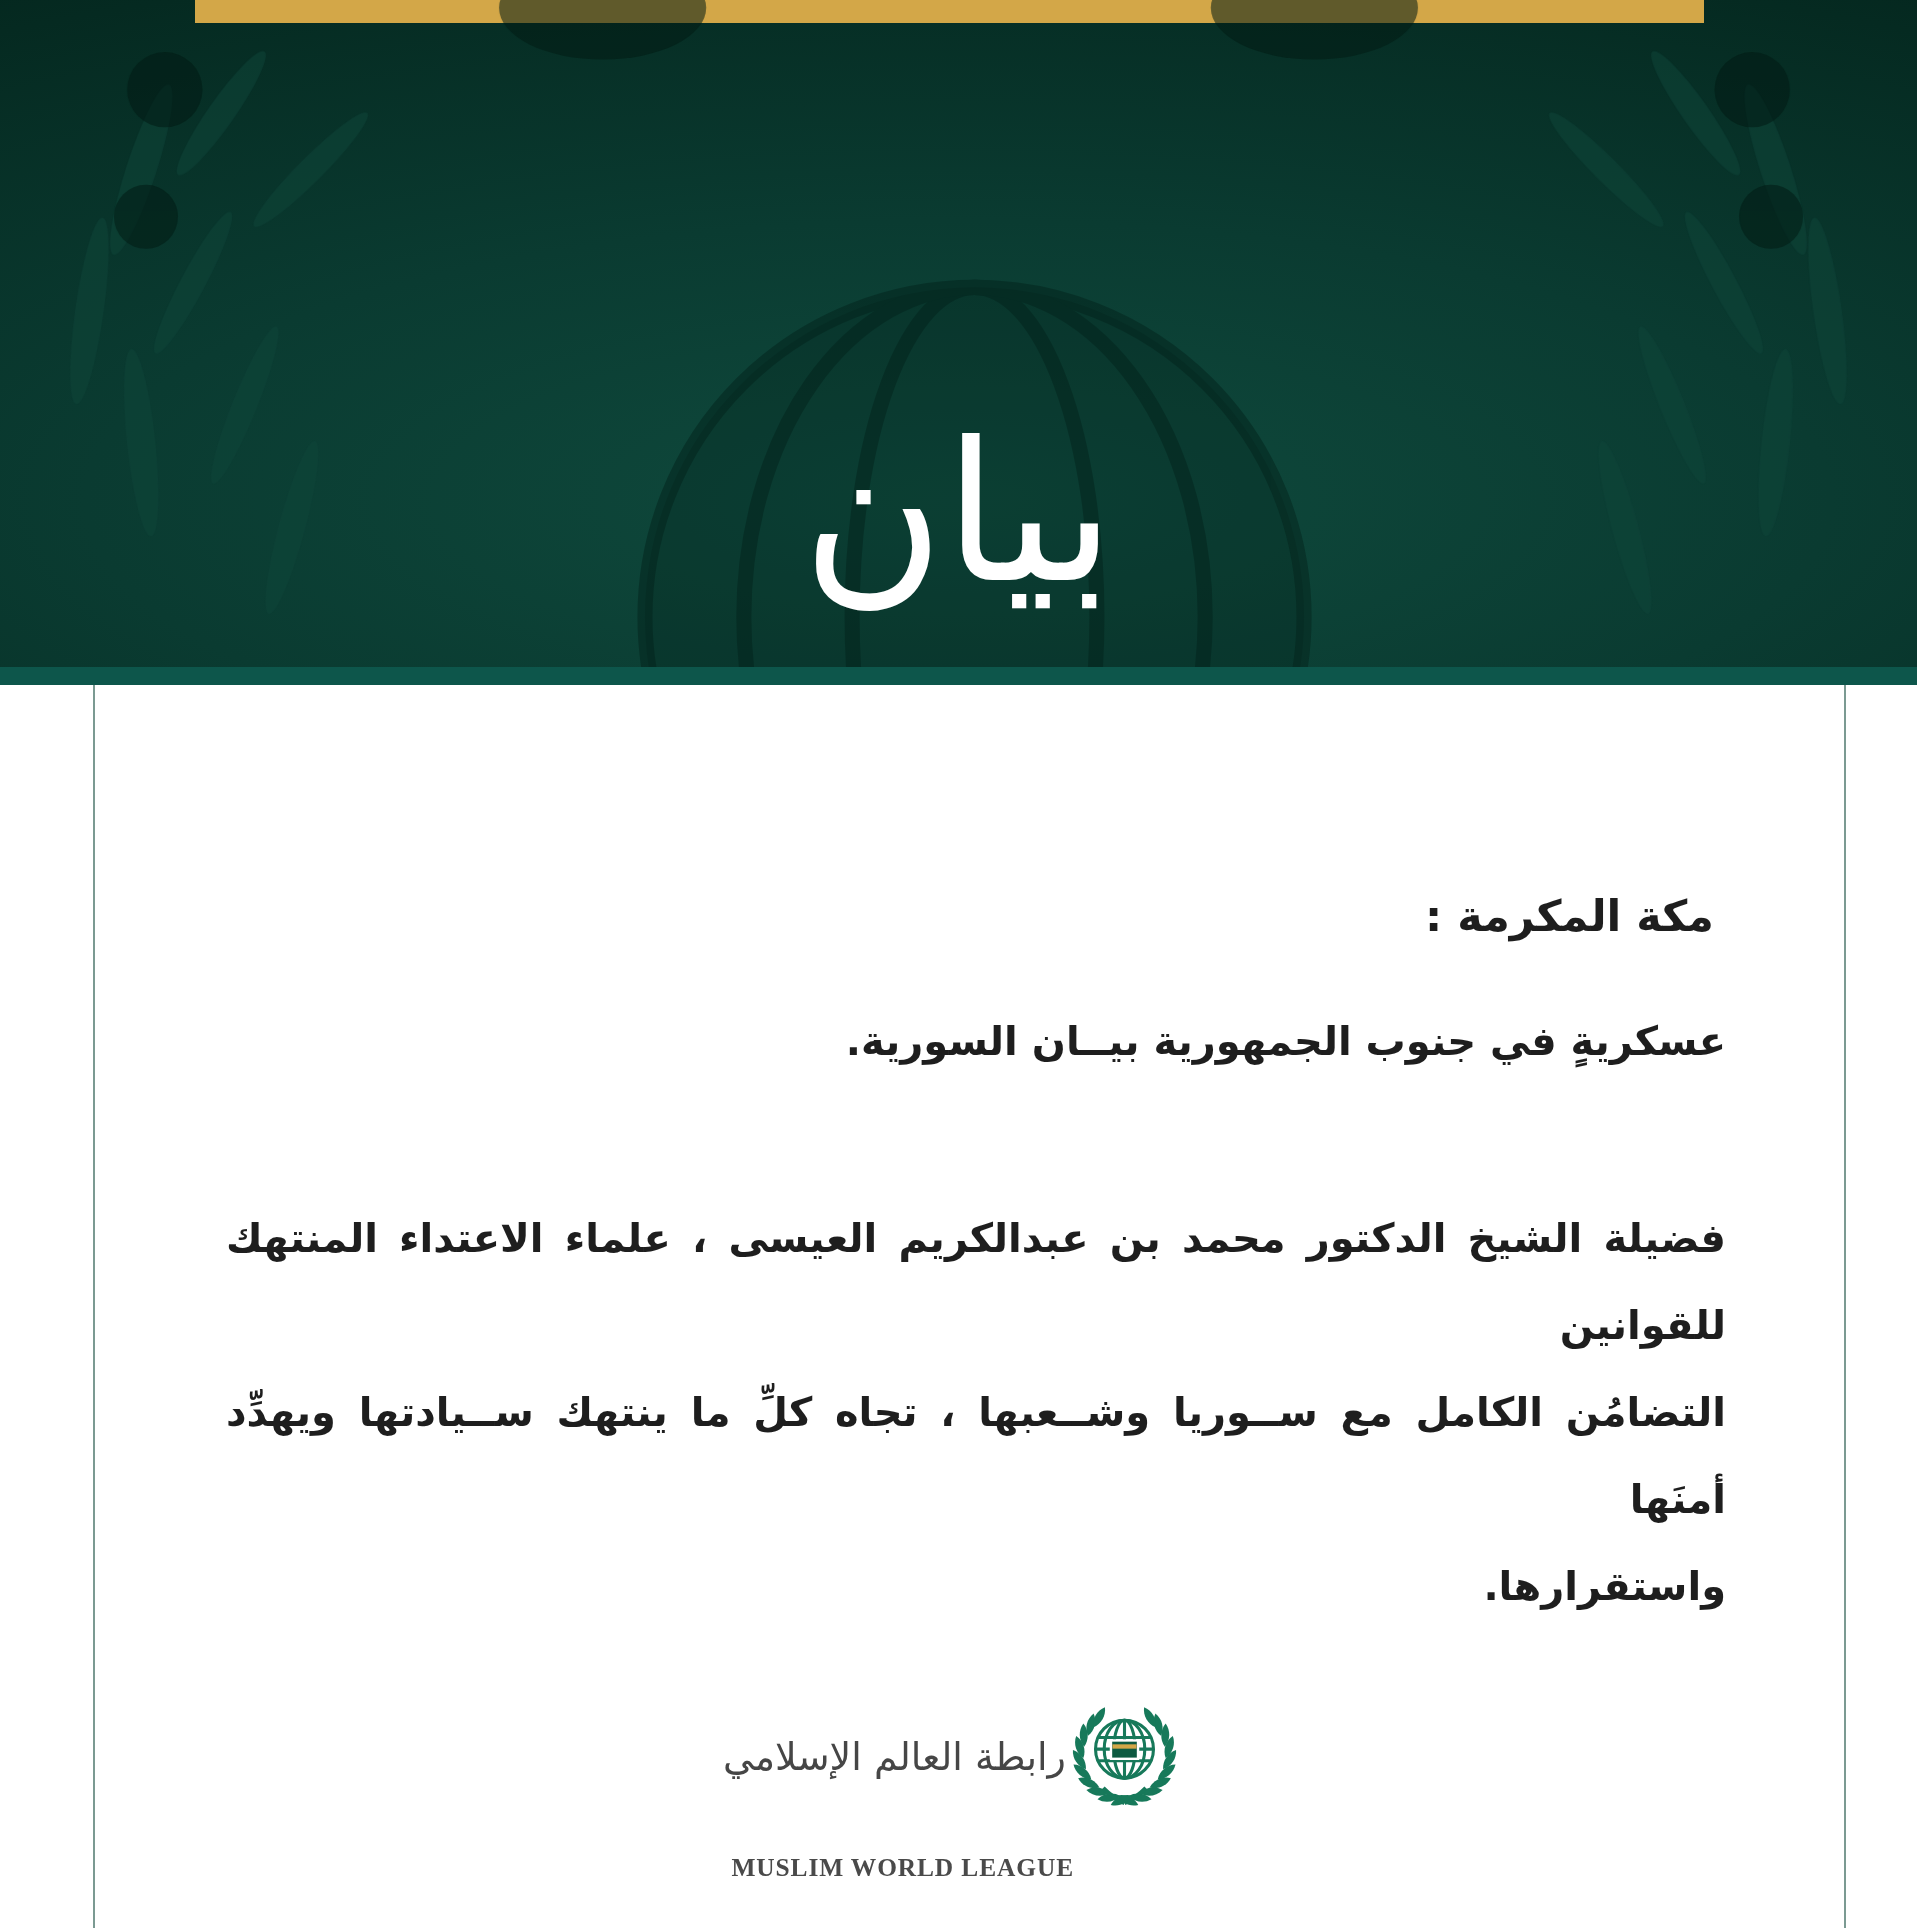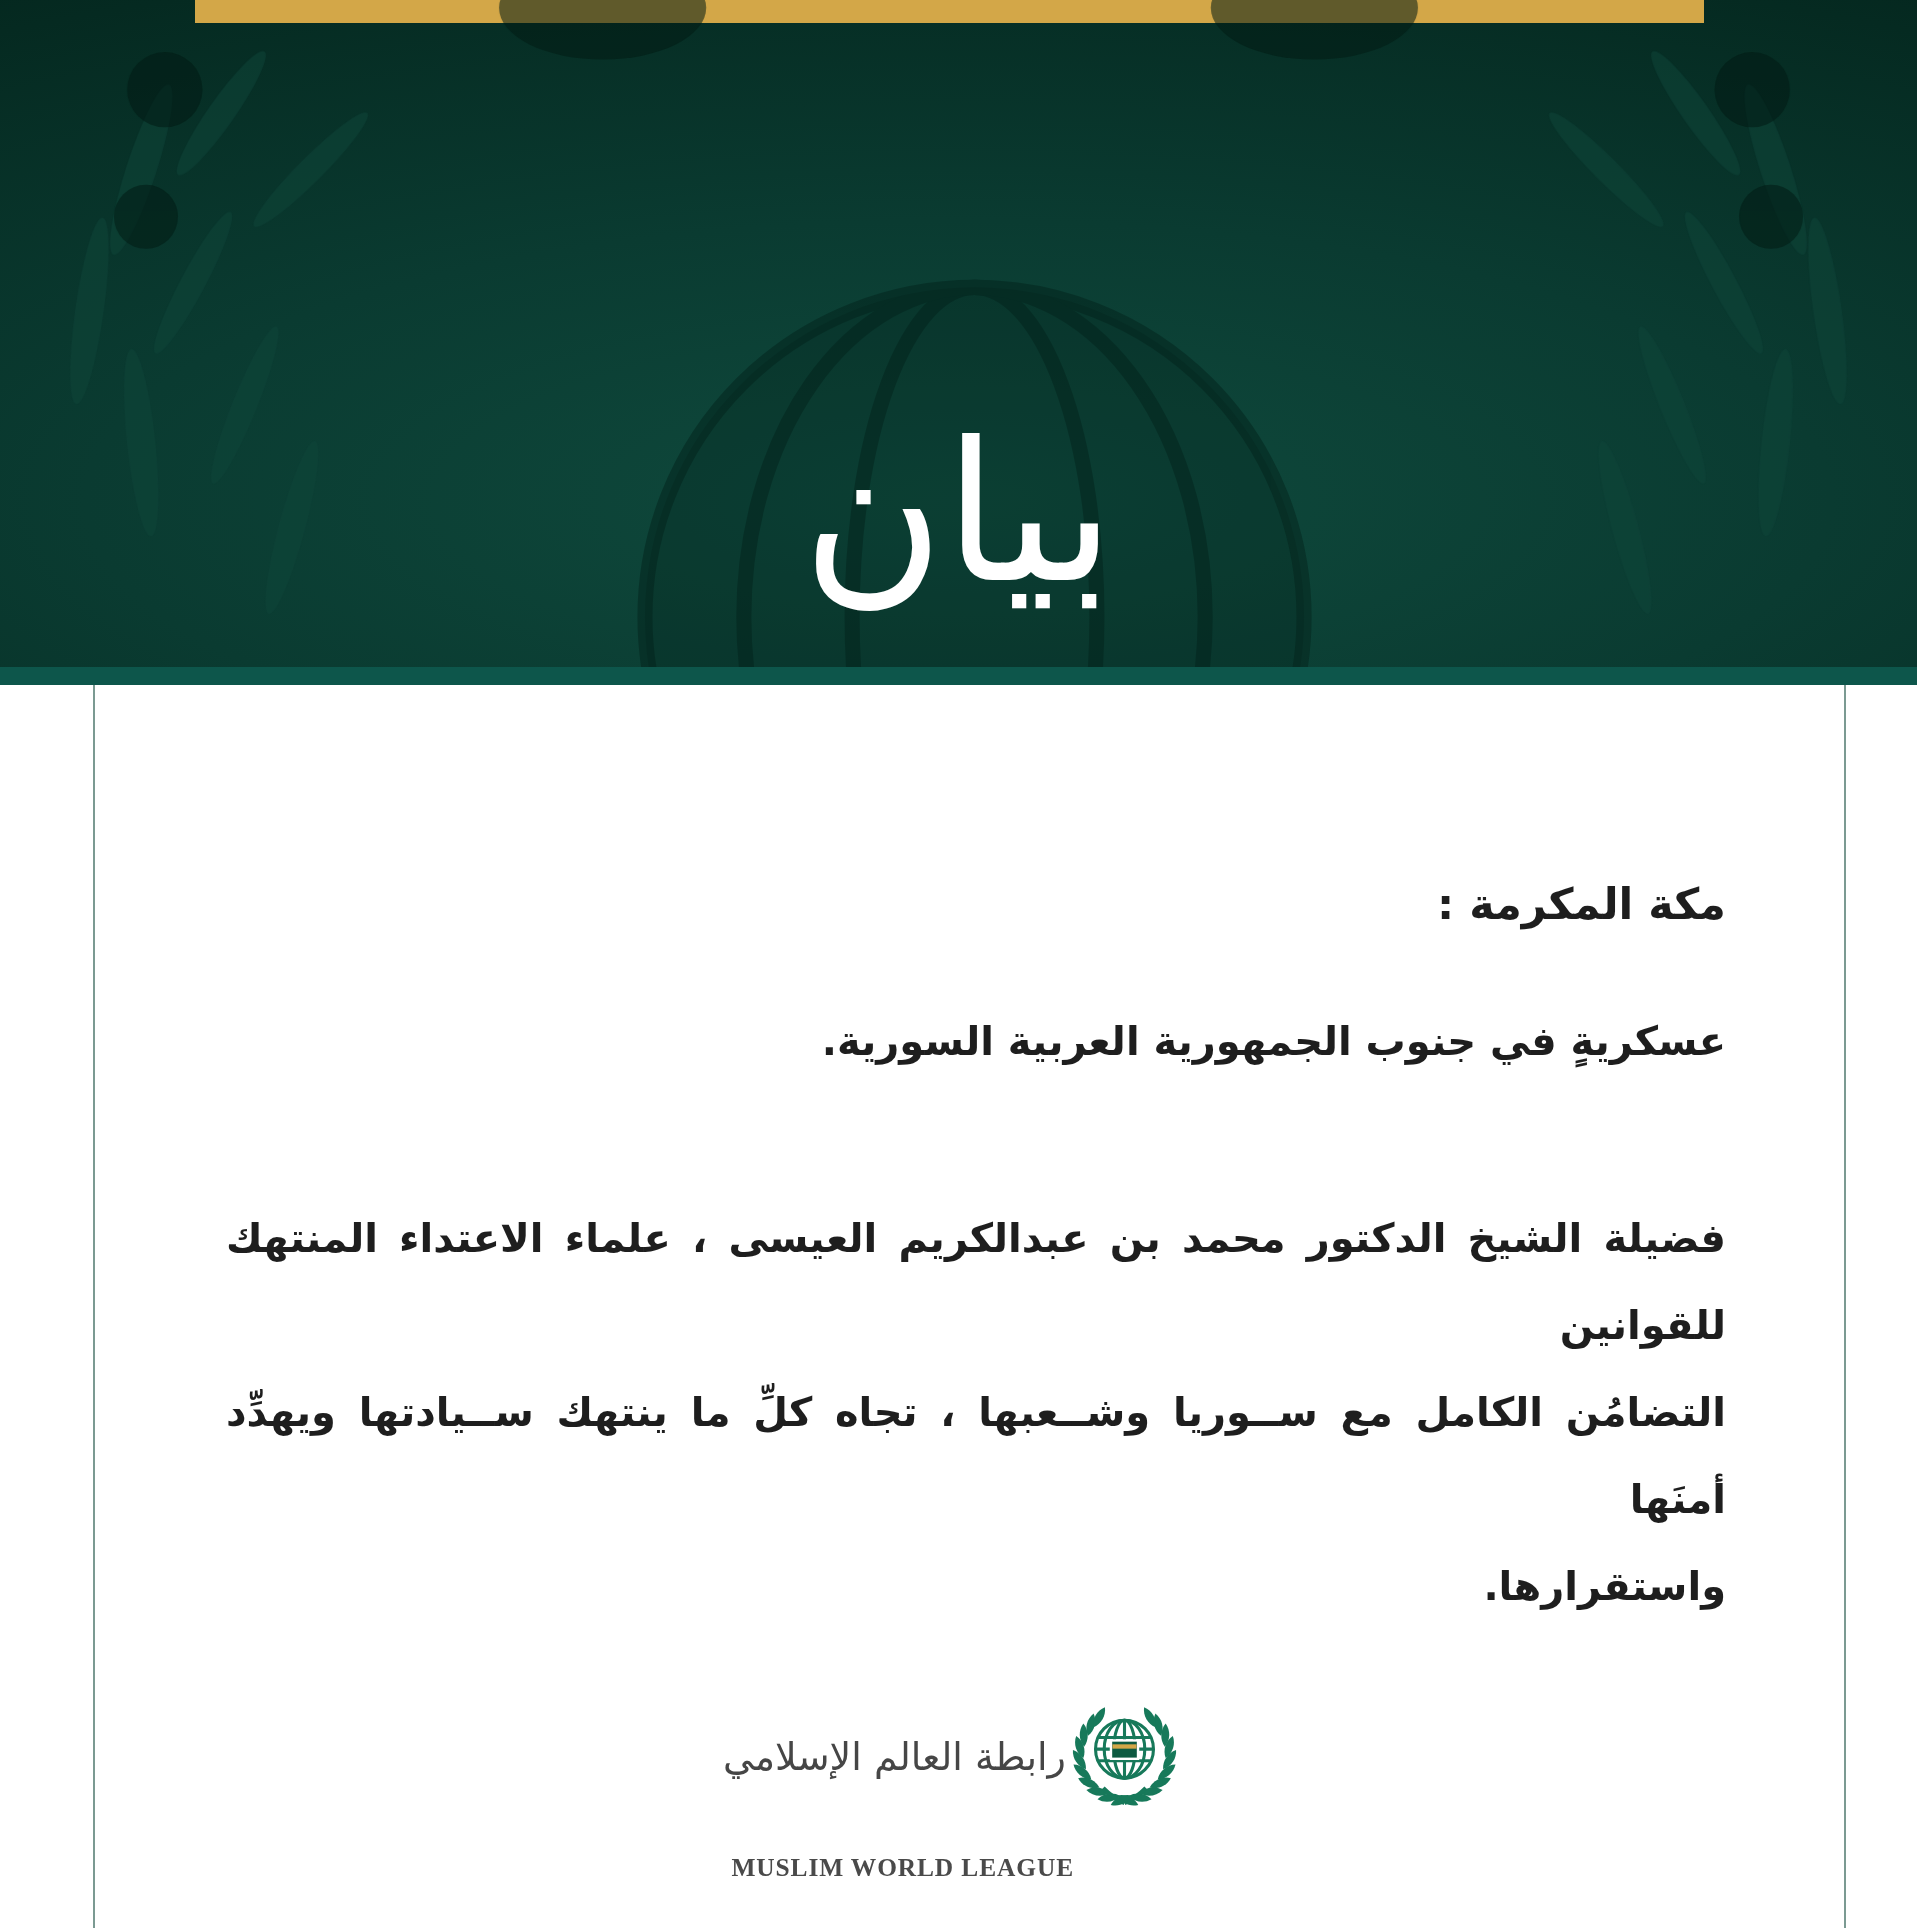--- a/index.html
+++ b/index.html
@@ -52,21 +52,21 @@
   }
   .vline {
     position: absolute; top: 0; bottom: 0;
     width: 1.9px; background: #7b9a92;
   }
   .vline-left  { left: 93px; }
   .vline-right { left: 1844px; }
 
   .city {
     position: absolute; top: 194px; right: 191px;
-    margin: 0;
+    margin: 12px;
     font-size: 43px; font-weight: bold;
     color: #1e1e1e;
     font-family: "DejaVu Sans", sans-serif;
   }
   .para {
     position: absolute; left: 226px; right: 191px;
     color: #1e1e1e;
   }
   .para1 { top: 313px; }
   .para2 { top: 510px; }
@@ -142,21 +142,21 @@
 
   <div class="teal-band"></div>
 
   <main class="body-area">
     <div class="vline vline-left"></div>
     <div class="vline vline-right"></div>
 
     <h2 class="city" dir="rtl">مكة المكرمة :</h2>
 
     <section class="para para1" dir="rtl">
-      <div class="line last">عسكريةٍ في جنوب الجمهورية العربية السورية.</div>
+      <div class="line last">عسكريةٍ في جنوب الجمهورية بيــان السورية.</div>
     </section>
 
     <section class="para para2" dir="rtl">
       <div class="line">فضيلة الشيخ الدكتور محمد بن عبدالكريم العيسى ، علماء الاعتداء المنتهك للقوانين</div>
       <div class="line">التضامُن الكامل مع ســوريا وشــعبها ، تجاه كلِّ ما ينتهك ســيادتها ويهدِّد أمنَها</div>
       <div class="line last">واستقرارها.</div>
     </section>
 
     <footer>
       <div class="logo-ar" dir="rtl">رابطة العالم الإسلامي</div>

